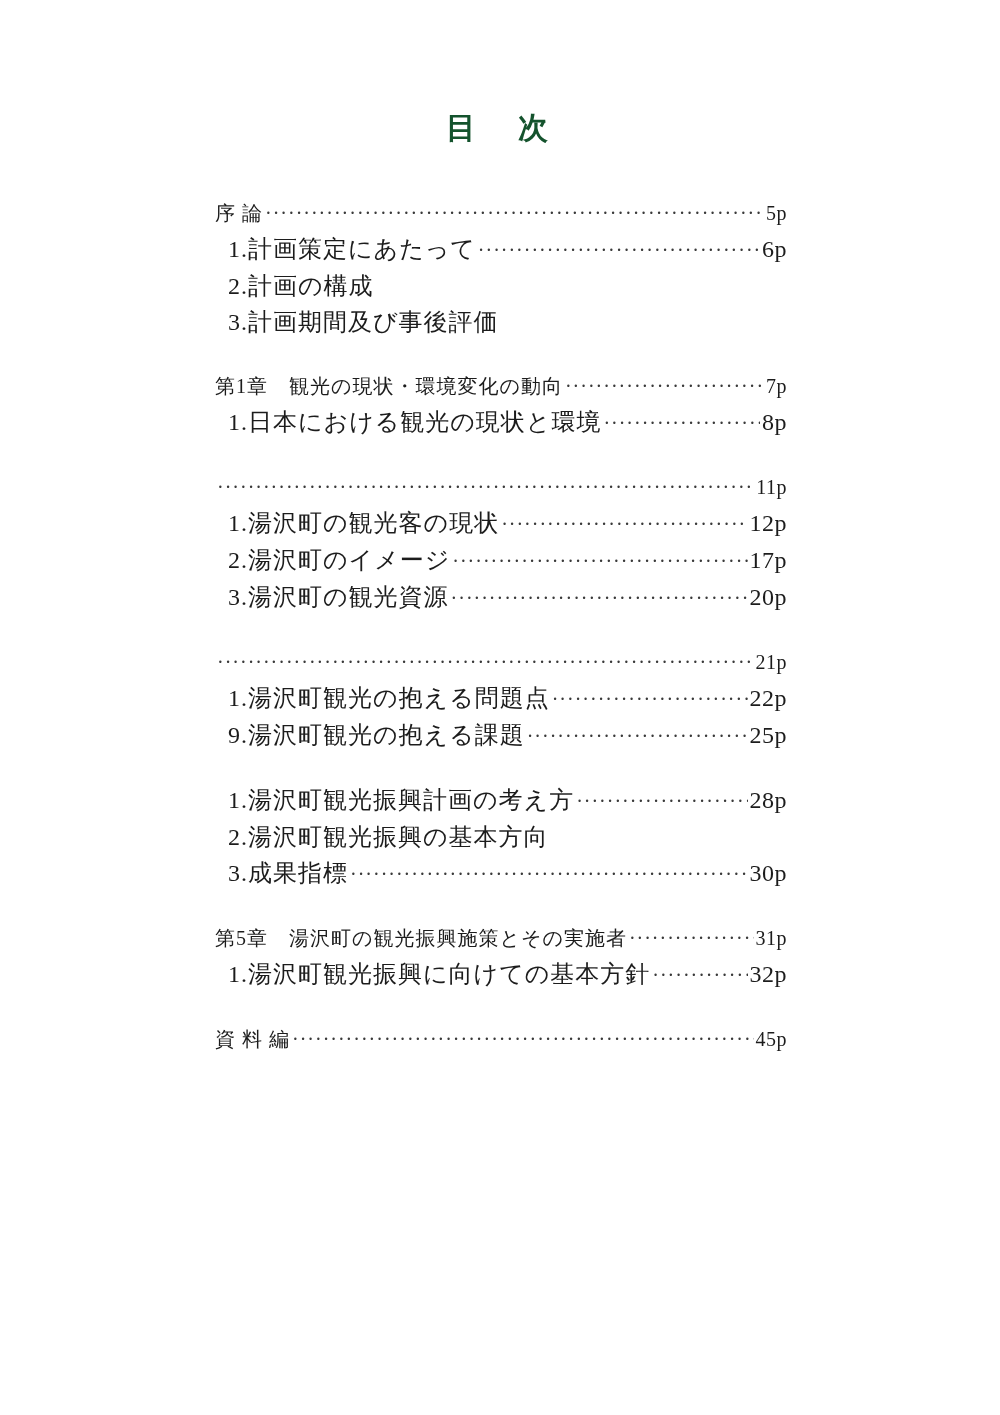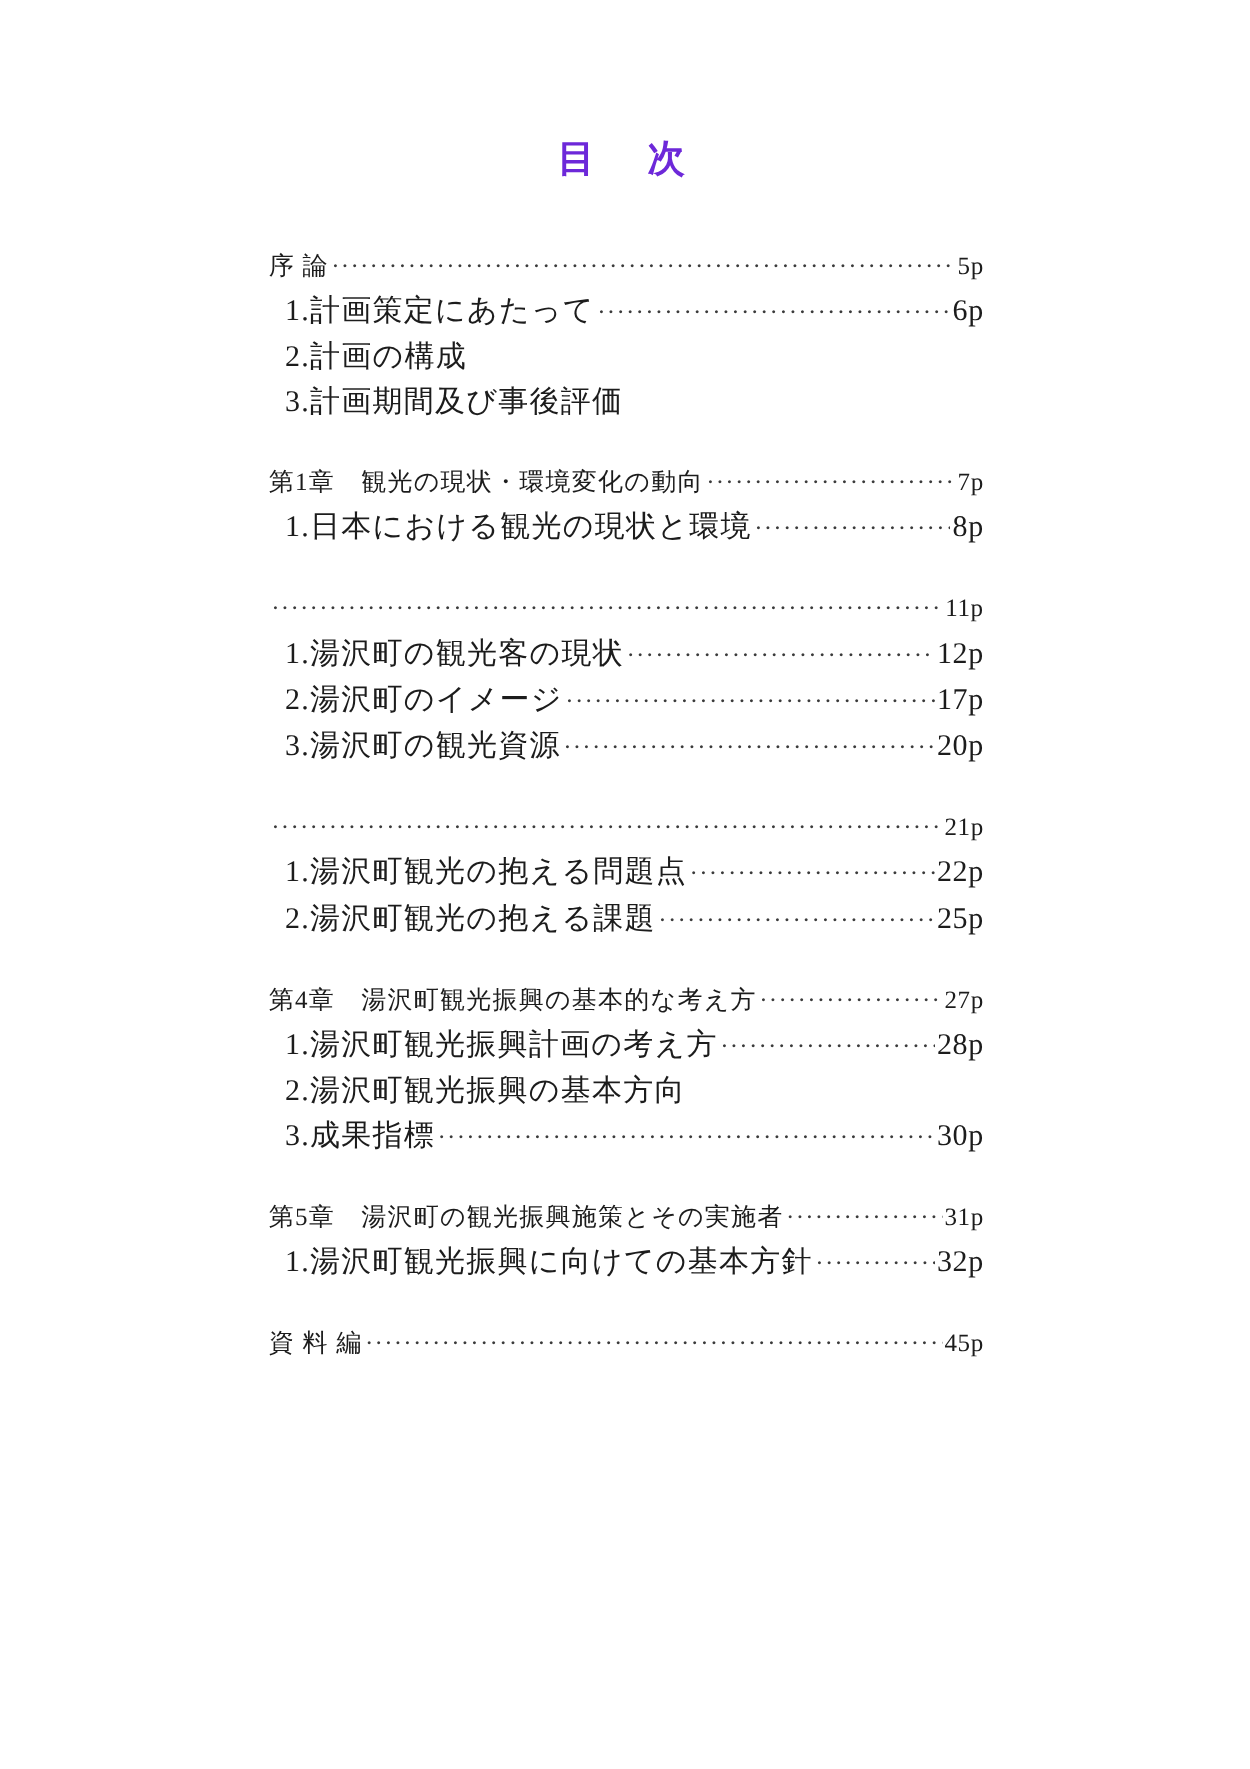--- a/index.html
+++ b/index.html
@@ -17,21 +17,21 @@
   }
 
   .title {
     padding-top: 110px;
     text-align: center;
     font-family: "DejaVu Sans", "Liberation Sans", sans-serif;
     font-weight: bold;
     font-size: 30px;
     line-height: 36px;
     letter-spacing: 6px;
-    color: #6d28d9;
+    color: #14532d;
   }
 
   .toc {
     margin-top: 55px;
     margin-left: 215px;
     width: 572px;
   }
 
   .toc-section { margin-bottom: 40px; }
   .toc-section:last-child { margin-bottom: 14px; }
@@ -137,32 +137,27 @@
       <div class="toc-row heading">
         <span class="leader"></span>
         <span class="page-num">21p</span>
       </div>
       <div class="toc-row item">
         <span class="toc-label">1.湯沢町観光の抱える問題点</span>
         <span class="leader"></span>
         <span class="page-num">22p</span>
       </div>
       <div class="toc-row item">
-        <span class="toc-label">2.湯沢町観光の抱える課題</span>
+        <span class="toc-label">9.湯沢町観光の抱える課題</span>
         <span class="leader"></span>
         <span class="page-num">25p</span>
       </div>
     </section>
 
     <section class="toc-section">
-      <div class="toc-row heading">
-        <span class="toc-label">第4章　湯沢町観光振興の基本的な考え方</span>
-        <span class="leader"></span>
-        <span class="page-num">27p</span>
-      </div>
       <div class="toc-row item">
         <span class="toc-label">1.湯沢町観光振興計画の考え方</span>
         <span class="leader"></span>
         <span class="page-num">28p</span>
       </div>
       <div class="toc-row item">
         <span class="toc-label">2.湯沢町観光振興の基本方向</span>
       </div>
       <div class="toc-row item">
         <span class="toc-label">3.成果指標</span>

